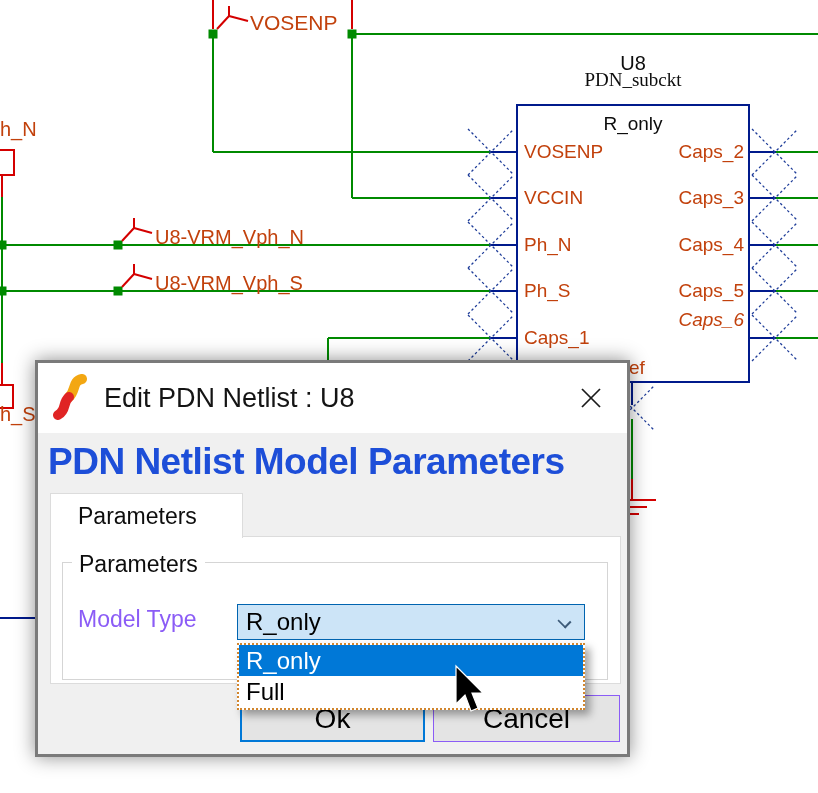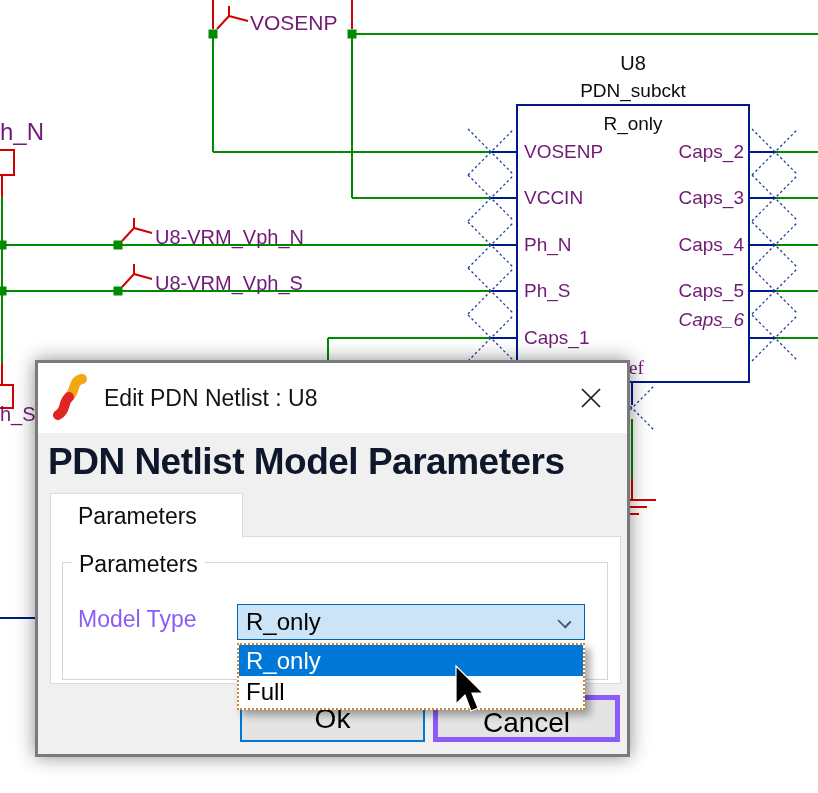--- a/index.html
+++ b/index.html
@@ -4,45 +4,45 @@
 <style>
   * { margin:0; padding:0; box-sizing:border-box; }
   html,body { background:#fff; }
   .stage {
     position:relative; width:818px; height:793px; overflow:hidden;
     background:#fff; font-family:"Liberation Sans", sans-serif;
   }
   .stage svg.schem { position:absolute; left:0; top:0; z-index:1; }
 
   
-  .slabel { position:absolute; color:#701a75; white-space:nowrap; z-index:2;
+  .slabel { position:absolute; color:#c2410c; white-space:nowrap; z-index:2;
             font-family:"Liberation Sans", sans-serif; }
   .net-label { font-size:21px; }
   .pin-label { font-size:19px; }
   .comp-text { position:absolute; left:516px; width:234px; text-align:center;
                font-size:19px; color:#0d0d0d; z-index:2; white-space:nowrap; }
   .comp-box { position:absolute; left:516px; top:104px; width:234px; height:279px;
               border:2px solid #001a8c; z-index:1; }
 
   
   .dialog {
     position:absolute; left:35px; top:360px; width:595px; height:397px;
     background:#f0f0f0; border:3px solid #7a7a7a; z-index:5;
     box-shadow: 0 0 18px rgba(0,0,0,0.45);
   }
   .titlebar { position:absolute; left:0; top:0; width:100%; height:70px; background:#fff; }
   .titlebar .app-icon { position:absolute; left:14px; top:11px; }
   .titlebar .title-text { position:absolute; left:66px; top:0; line-height:70px;
-    font-size:23px; color:#141414; white-space:nowrap; }
+    font-size:27px; color:#141414; white-space:nowrap; }
   .titlebar .close-btn { position:absolute; right:20px; top:19px; width:32px; height:32px;
     display:flex; align-items:center; justify-content:center; cursor:default; }
 
   .dlg-body { position:absolute; left:0; top:70px; right:0; bottom:0; }
   .dlg-heading { position:absolute; left:10px; top:8px; font-size:37px; font-weight:bold;
-    letter-spacing:-0.5px; color:#0f172a; white-space:nowrap; }
+    letter-spacing:-0.5px; color:#1d4ed8; white-space:nowrap; }
 
   .tab { position:absolute; left:12px; top:60px; width:193px; height:45px;
     background:#fff; border:1px solid #dcdcdc; border-bottom:none; z-index:3; }
   .tab .tab-text { padding-left:27px; line-height:44px; font-size:23px; color:#0d0d0d; }
   .pane { position:absolute; left:12px; top:103px; width:571px; height:148px;
     background:#fff; border:1px solid #dcdcdc; z-index:1; }
 
   .groupbox { position:absolute; left:24px; top:129px; width:546px; height:118px;
     border:1px solid #d5d5d5; z-index:2; }
   .group-legend { position:absolute; left:34px; top:118px; background:#fff;
@@ -59,21 +59,21 @@
 
   .droplist { position:absolute; left:199px; top:210px; width:348px; height:67px;
     background:#fff; border:2px dotted #d2862e; z-index:6;
     box-shadow: 5px 5px 8px rgba(0,0,0,0.35); }
   .drop-item { height:31px; line-height:31px; padding-left:7px; font-size:24px; color:#000; }
   .drop-item.selected { background:#0078d7; color:#fff; }
 
   .btn { position:absolute; top:262px; height:47px; background:#e4e4e4;
     font-size:28px; color:#000; text-align:center; line-height:43px; z-index:2; }
   .btn-ok { left:202px; width:185px; border:2px solid #0078d7; }
-  .btn-cancel { left:395px; width:187px; border:5px solid #8b5cf6; line-height:45px; }
+  .btn-cancel { left:395px; width:187px; border:1px solid #8b5cf6; line-height:45px; }
 
   .cursor { position:absolute; left:452px; top:664px; z-index:20; }
 </style>
 </head>
 <body>
 
 <div class="stage">
 
   <svg class="schem" width="818" height="793" viewBox="0 0 818 793">
 
@@ -165,39 +165,39 @@
         <line x1="632" y1="479" x2="632" y2="500"></line>
         <line x1="608" y1="500" x2="656" y2="500"></line>
         <line x1="617" y1="507" x2="647" y2="507"></line>
         <line x1="625" y1="514" x2="639" y2="514"></line>
       </g>
     </g>
   </svg>
 
   <div class="comp-box"></div>
   <div class="comp-text" style="top:52px; font-size:20px;">U8</div>
-  <div class="comp-text" style="top:80px;">PDN_subckt</div>
+  <div class="comp-text" style="top:69px;font-family:Liberation Serif, serif;">PDN_subckt</div>
   <div class="comp-text" style="top:113px;">R_only</div>
 
   <div class="slabel pin-label" style="left:524px; top:141px;">VOSENP</div>
   <div class="slabel pin-label" style="left:524px; top:187px;">VCCIN</div>
   <div class="slabel pin-label" style="left:524px; top:234px;">Ph_N</div>
   <div class="slabel pin-label" style="left:524px; top:280px;">Ph_S</div>
   <div class="slabel pin-label" style="left:524px; top:327px;">Caps_1</div>
   <div class="slabel pin-label" style="left:516px; top:141px; width:228px; text-align:right;">Caps_2</div>
   <div class="slabel pin-label" style="left:516px; top:187px; width:228px; text-align:right;padding-left:47px;">Caps_3</div>
   <div class="slabel pin-label" style="left:516px; top:234px; width:228px; text-align:right;">Caps_4</div>
   <div class="slabel pin-label" style="left:516px; top:280px; width:228px; text-align:right;">Caps_5</div>
   <div class="slabel pin-label" style="left:516px; top:309px; width:228px; text-align:right;font-style:italic;">Caps_6</div>
-  <div class="slabel pin-label" style="left:629px; top:357px;font-family:Liberation Serif, serif;">ef</div>
+  <div class="slabel pin-label" style="left:629px; top:357px;">ef</div>
 
   <div class="slabel net-label" style="left:250px; top:11px;">VOSENP</div>
   <div class="slabel net-label" style="left:155px; top:226px; font-size:20px;">U8-VRM_Vph_N</div>
   <div class="slabel net-label" style="left:155px; top:272px; font-size:20px;">U8-VRM_Vph_S</div>
-  <div class="slabel net-label" style="left:0px; top:118px; font-size:24px;">h_N</div>
+  <div class="slabel net-label" style="left:0px; top:118px; font-size:20px;">h_N</div>
   <div class="slabel net-label" style="left:0px; top:387px; font-size:20px;margin-top:16px;">h_S</div>
 
   <div class="dialog">
     <div class="titlebar">
       <svg class="app-icon" width="40" height="48" viewBox="0 0 40 48">
         <path d="M30,5 C20,7 24,17 17,23" stroke="#F3A712" stroke-width="10" stroke-linecap="round" fill="none"></path>
         <path d="M17,23 C10,29 15,36 6,41" stroke="#E02424" stroke-width="10" stroke-linecap="round" fill="none"></path>
       </svg>
       <div class="title-text">Edit PDN Netlist : U8</div>
       <div class="close-btn">

